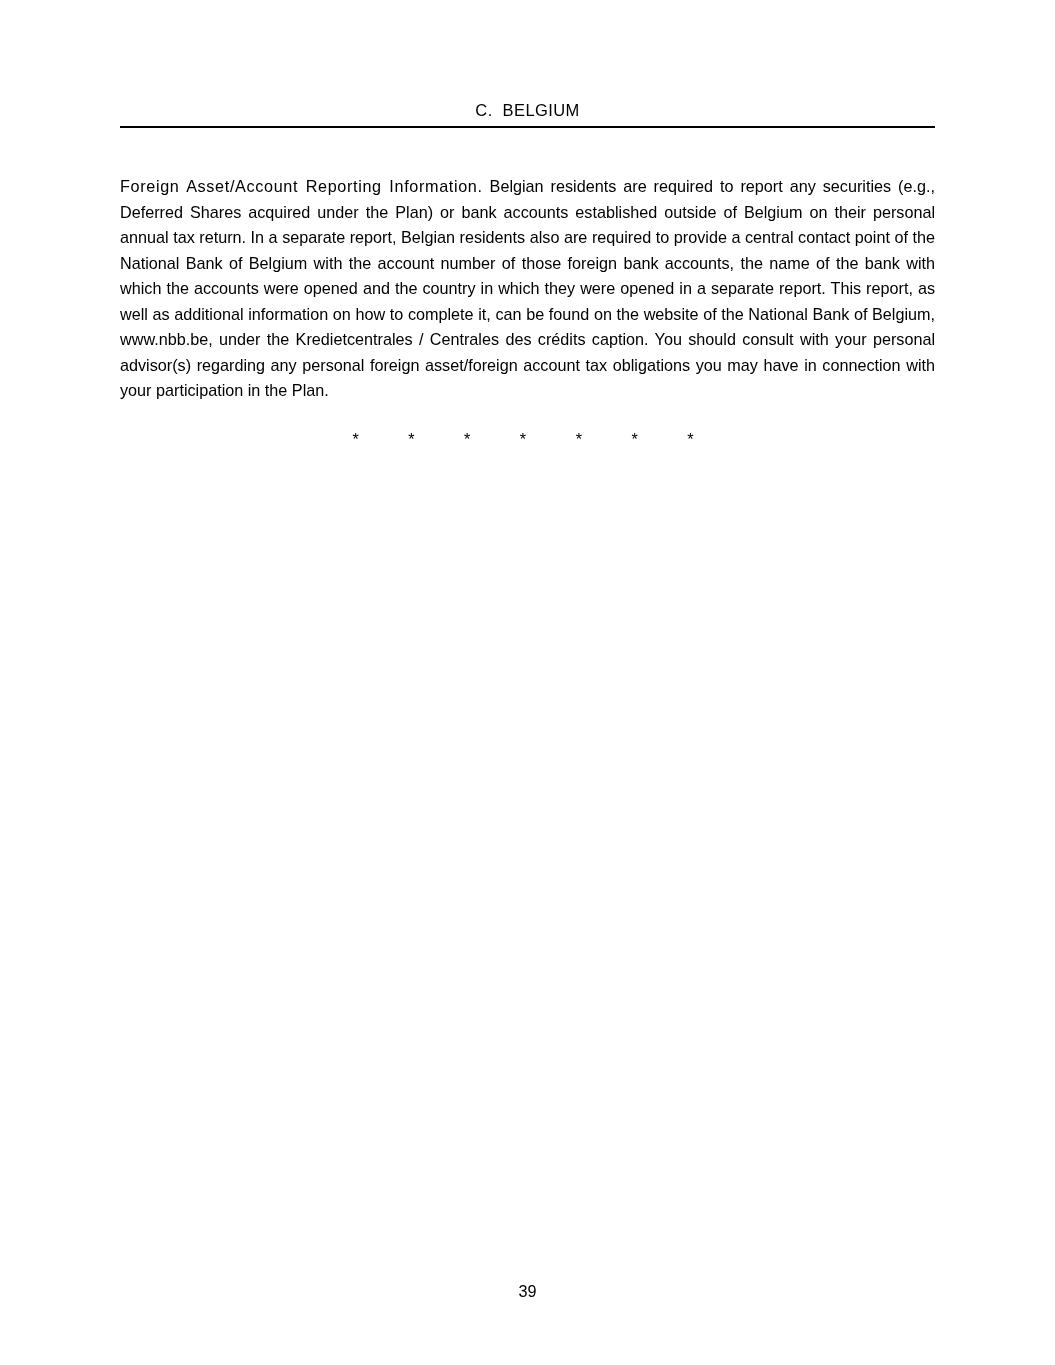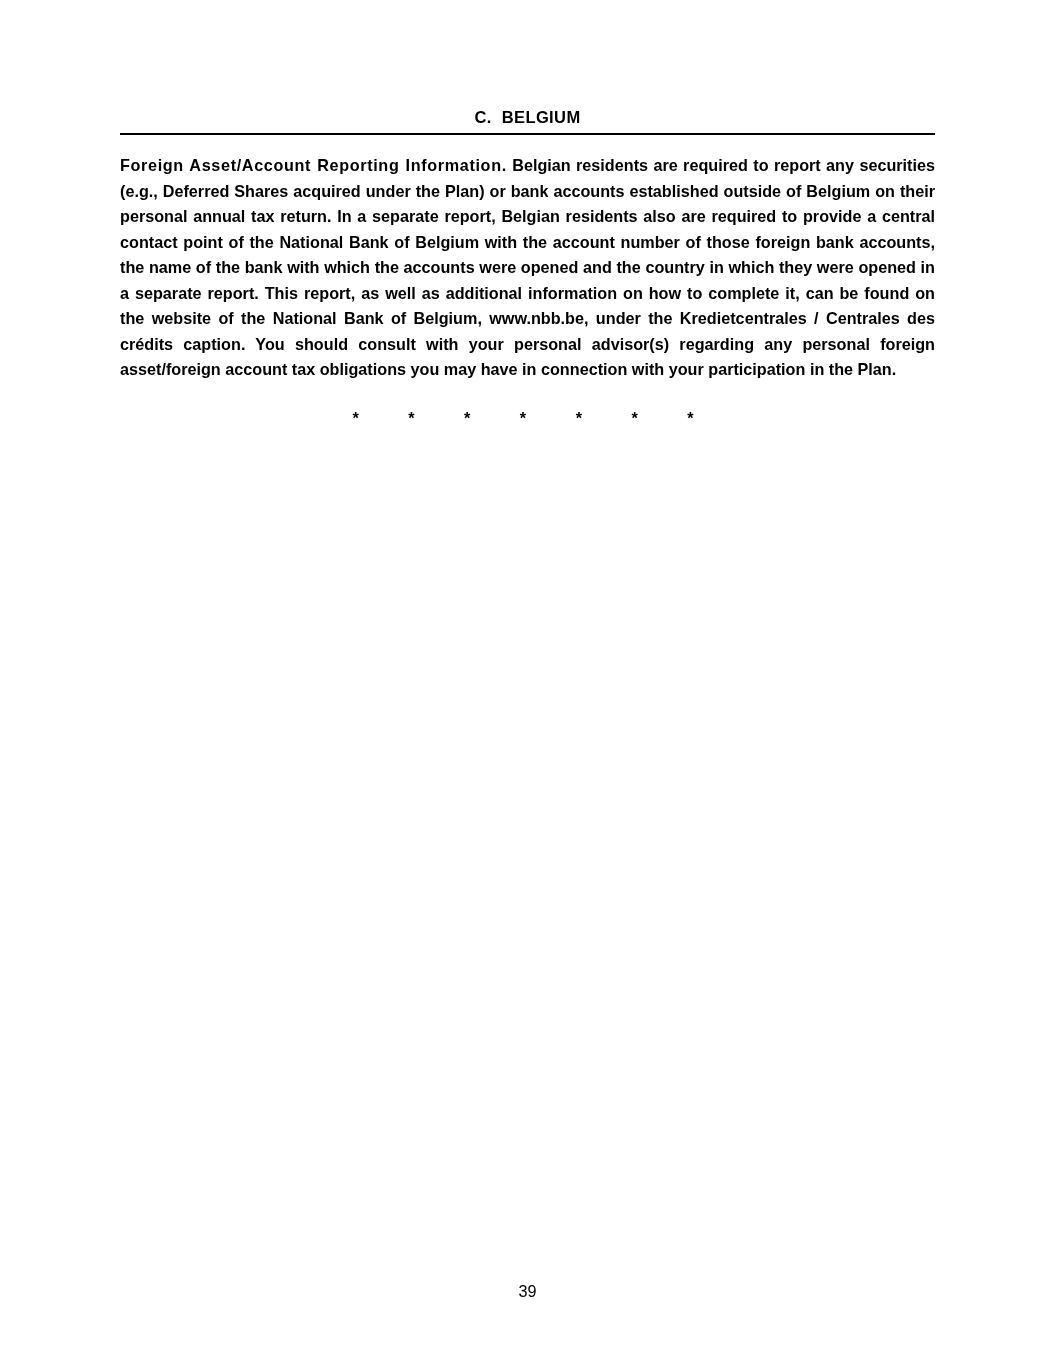--- a/index.html
+++ b/index.html
@@ -16,33 +16,32 @@
     width: 1055px;
     height: 1365px;
     margin: 0 auto;
     background: #ffffff;
     box-sizing: border-box;
   }
   .content {
     position: absolute;
     left: 120px;
     right: 120px;
-    top: 108px;
-    font-weight: bold;
+    top: 101px;
   }
   .doc-header {
     text-align: center;
     font-size: 16.5px;
     letter-spacing: 0.4px;
     padding-bottom: 6px;
     border-bottom: 2px solid #000000;
     white-space: pre;
   }
   .body-para {
-    margin-top: 18px;
+    margin-top: 46px;
     font-size: 16.2px;
     line-height: 25.5px;
     text-align: justify;
     text-justify: inter-word;
   }
   .lead-in {
     letter-spacing: 0.65px;
   }
   .divider {
     margin-top: 26px;

